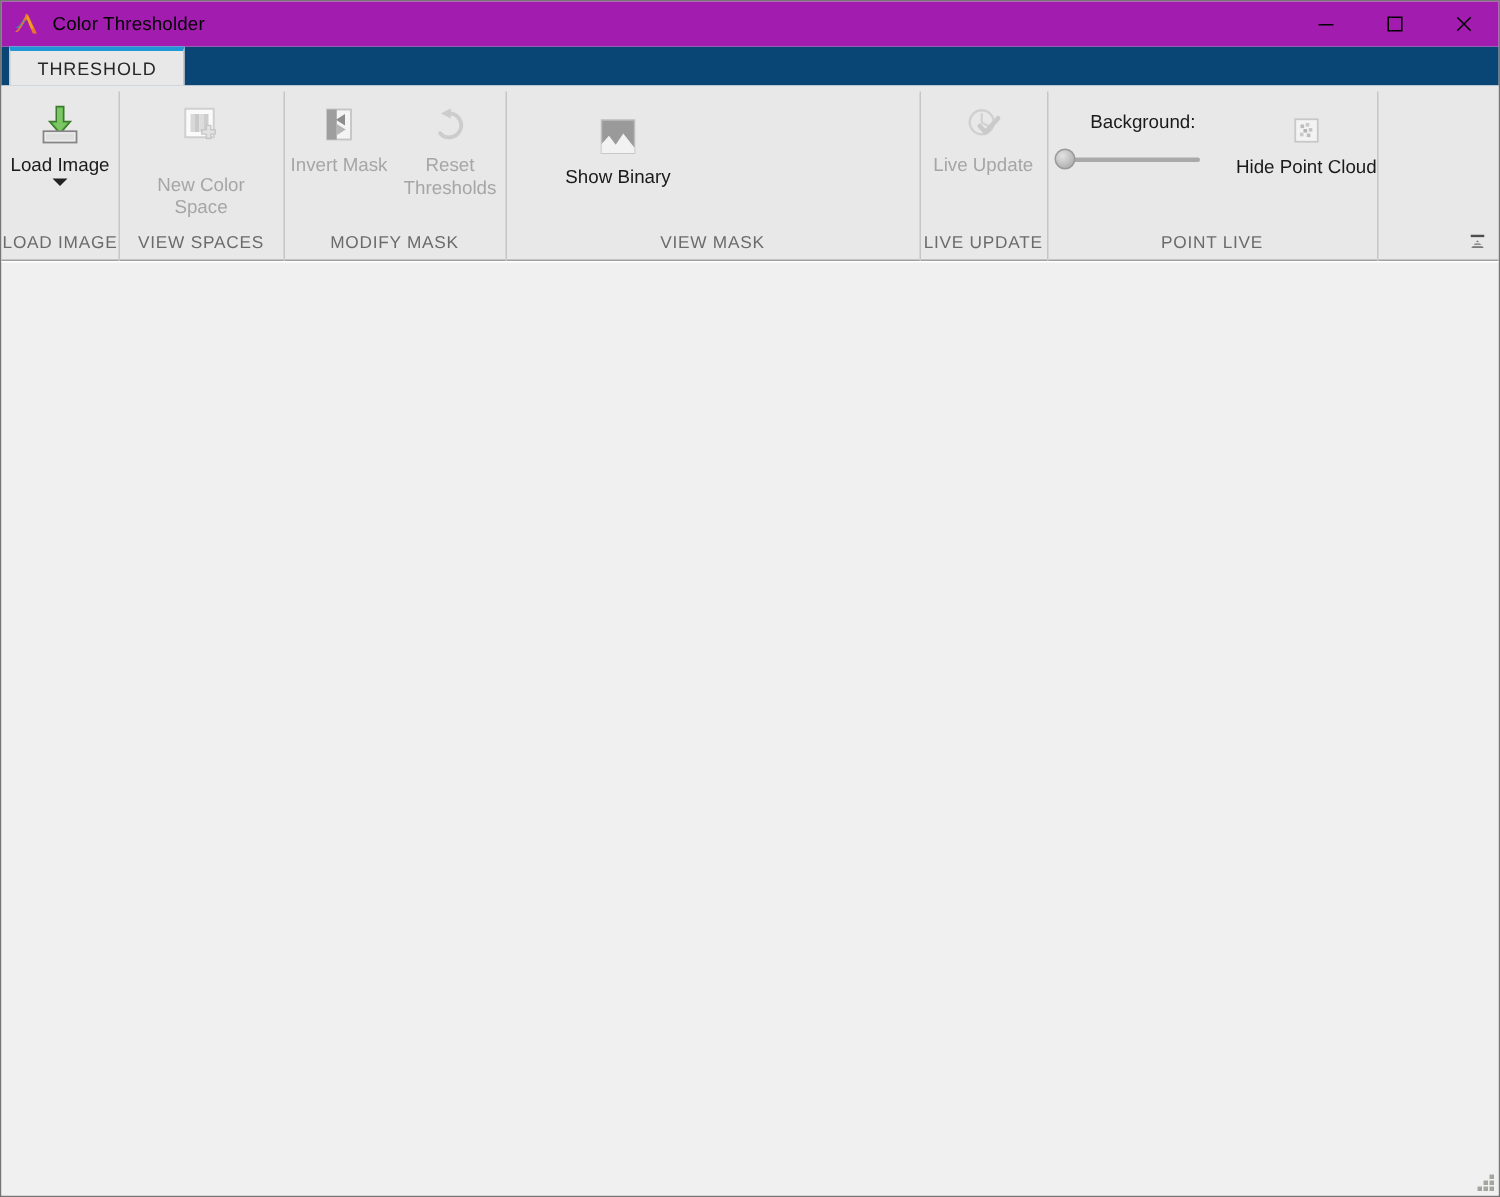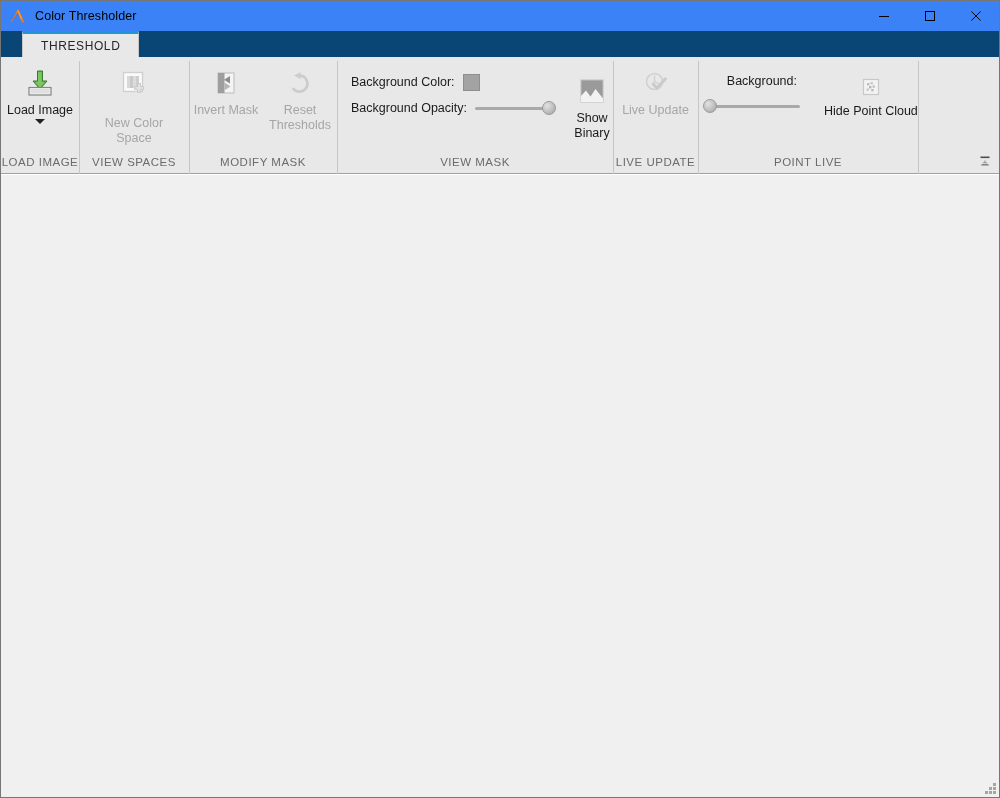--- a/index.html
+++ b/index.html
@@ -24,21 +24,21 @@
     border: 1px solid #767676;
     background: #ffffff;
     display: flex;
     flex-direction: column;
   }
 
   
   #title-bar {
     height: 30px;
     min-height: 30px;
-    background: #3b82f6;
+    background: #a21caf;
     display: flex;
     align-items: center;
     position: relative;
   }
   #title-icon {
     width: 18px;
     height: 18px;
     margin-left: 8px;
     margin-right: 8px;
     flex: 0 0 auto;
@@ -84,21 +84,20 @@
     font-size: 12px;
     letter-spacing: 0.6px;
     color: #262626;
     background: #e8e8e8;
     border-top: 3px solid #2196d6;
     border-left: 1px solid #c8c8c8;
     border-right: 1px solid #c8c8c8;
     cursor: default;
     position: relative;
     top: 0px;
-    margin-left: 16px;
   }
 
   
   #ribbon {
     height: 117px;
     min-height: 117px;
     background: #e8e8e8;
     border-bottom: 1px solid #a0a0a0;
     box-sizing: border-box;
     display: flex;
@@ -364,33 +363,20 @@
             </svg>
           </div>
           <div class="cmd-label">Reset Thresholds</div>
         </div>
       </div>
       <div class="section-title">MODIFY MASK</div>
     </div>
 
     <div class="ribbon-section" style="width:276px;">
       <div class="section-body" style="align-items:flex-start; justify-content:flex-start; padding-left:14px; padding-top:8px;">
-        <div style="display:flex; flex-direction:column;">
-          <div class="form-row">
-            <span class="form-label">Background Color:</span>
-            <span class="color-swatch"></span>
-          </div>
-          <div class="form-row">
-            <span class="form-label">Background Opacity:</span>
-            <span class="slider at-max">
-              <span class="track"></span>
-              <span class="thumb"></span>
-            </span>
-          </div>
-        </div>
         <div class="cmd-btn w90" style="margin-left:16px;">
           <div class="cmd-icon">
             <svg width="30" height="30" viewBox="0 0 30 30">
               <rect x="4" y="4" width="22" height="22" fill="#9a9a9a" stroke="#bdbdbd" stroke-width="1"></rect>
               <path d="M4 26 L4 20 L9 14.5 L13.5 20.5 L18.5 13 L26 22.5 L26 26 Z" fill="#f2f2f2"></path>
             </svg>
           </div>
           <div class="cmd-label">Show Binary</div>
         </div>
       </div>

